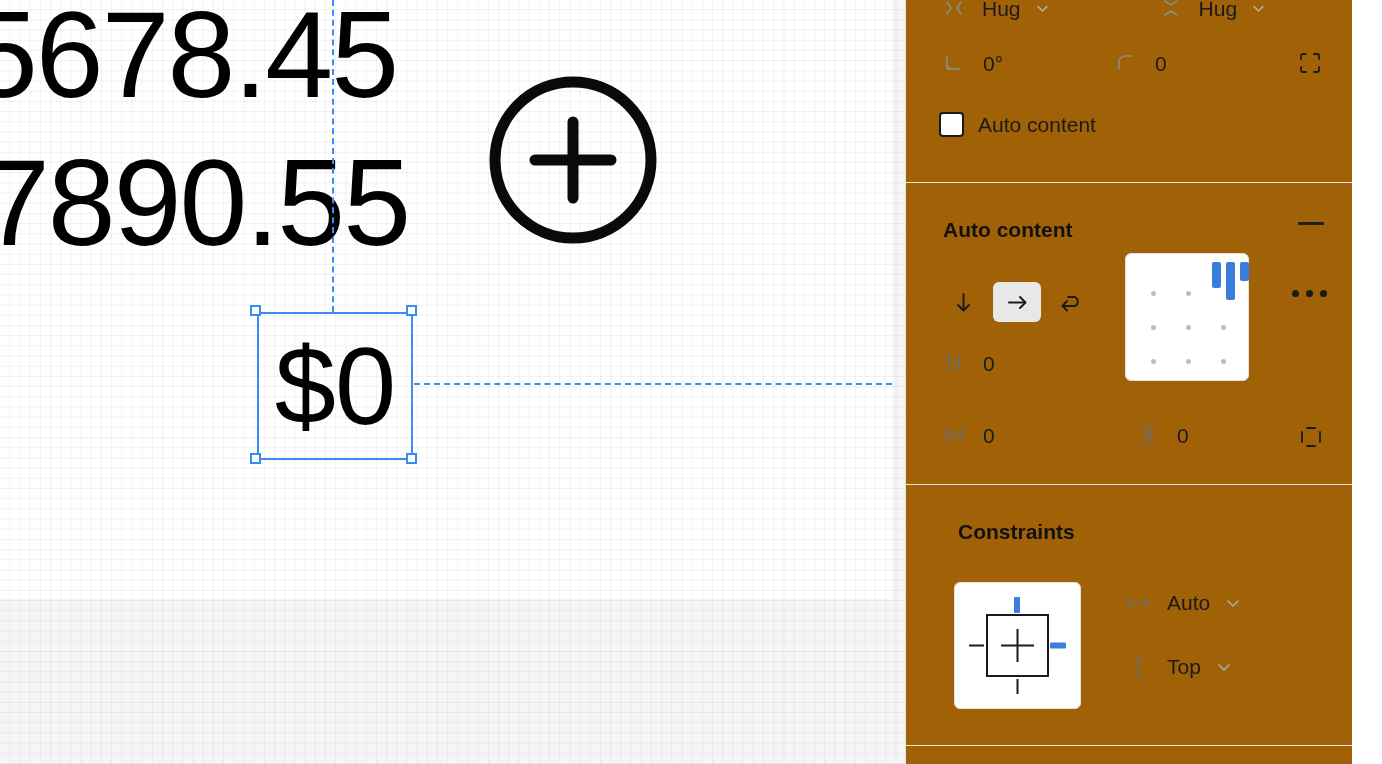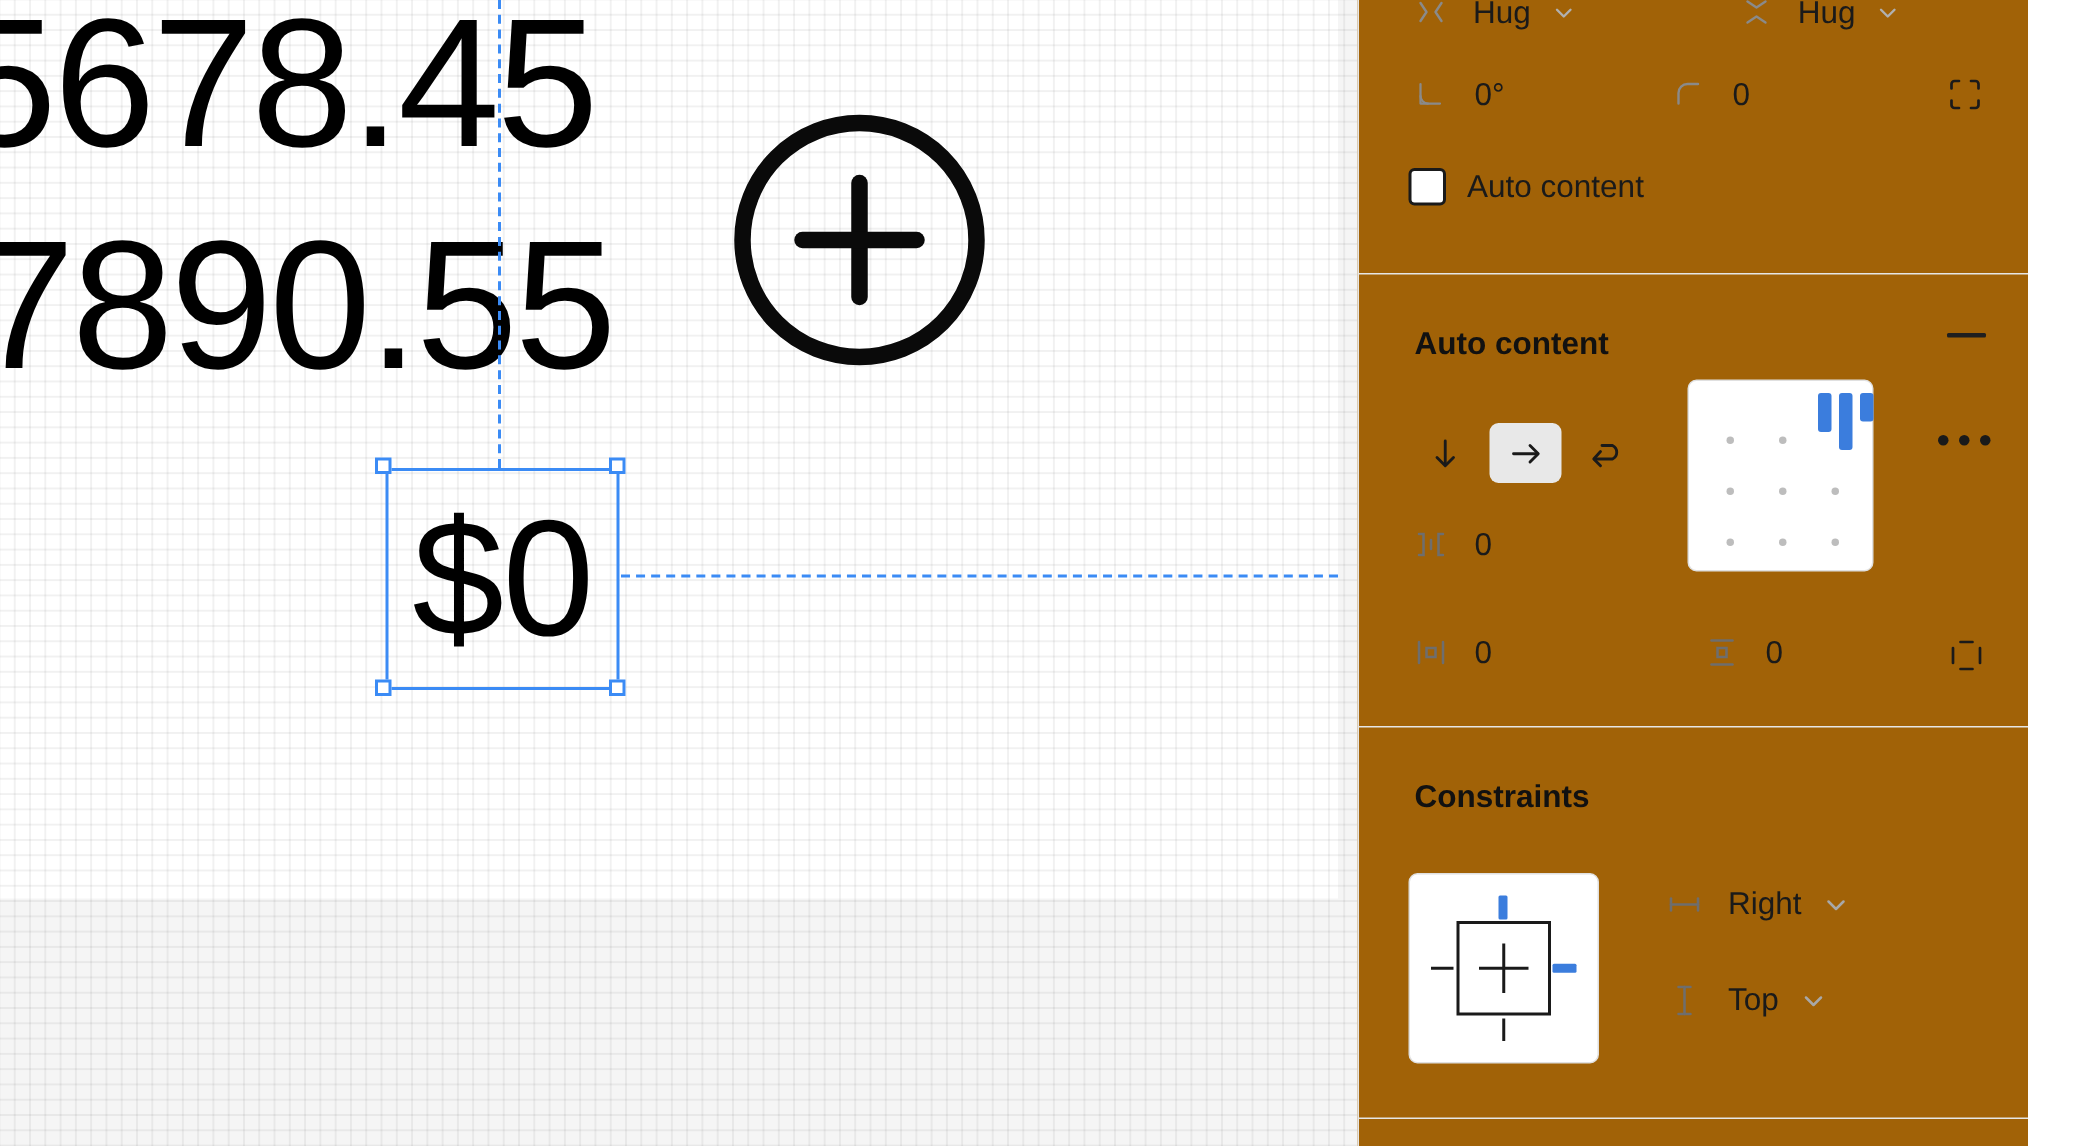--- a/index.html
+++ b/index.html
@@ -188,21 +188,21 @@
     position:absolute; left:227px; top:238px;
     display:flex; align-items:center; gap:14px;
   }
   .pad-ind {
     position:absolute; right:26px; top:240px;
   }
 
   #div-2 { position:absolute; left:0; top:484px; width:100%; }
 
   
-  #sec-cons { position:absolute; left:0; top:484px; width:100%; height:261px; }
+  #sec-cons { position:absolute; left:15px; top:484px; width:100%; height:261px; }
   .cons-pad {
     position:absolute; left:33px; top:98px;
     width:127px; height:127px;
     border:1px solid #e0e0e0; border-radius:6px; background:#fff;
   }
   .cons-row {
     position:absolute; display:flex; align-items:center; gap:14px;
   }
   #cons-h { left:202px; top:104px; }
   #cons-v { left:202px; top:168px; }
@@ -418,21 +418,21 @@
       </div>
 
       <div class="cons-row" id="cons-h">
         <span class="ico">
           <svg width="26" height="26" viewBox="0 0 26 26" fill="none" stroke="#6e6e6e" stroke-width="1.7" stroke-linecap="round">
             <line x1="4" y1="9" x2="4" y2="17"></line>
             <line x1="22" y1="9" x2="22" y2="17"></line>
             <line x1="4" y1="13" x2="22" y2="13"></line>
           </svg>
         </span>
-        <span class="cons-lbl">Right</span>
+        <span class="cons-lbl">Auto</span>
         <span class="chev">
           <svg width="18" height="18" viewBox="0 0 18 18" fill="none" stroke="#a8a8a8" stroke-width="1.7">
             <path d="M4 7 L9 12 L14 7" stroke-linecap="round" stroke-linejoin="round"></path>
           </svg>
         </span>
       </div>
 
       <div class="cons-row" id="cons-v">
         <span class="ico">
           <svg width="26" height="26" viewBox="0 0 26 26" fill="none" stroke="#6e6e6e" stroke-width="1.7" stroke-linecap="round">

